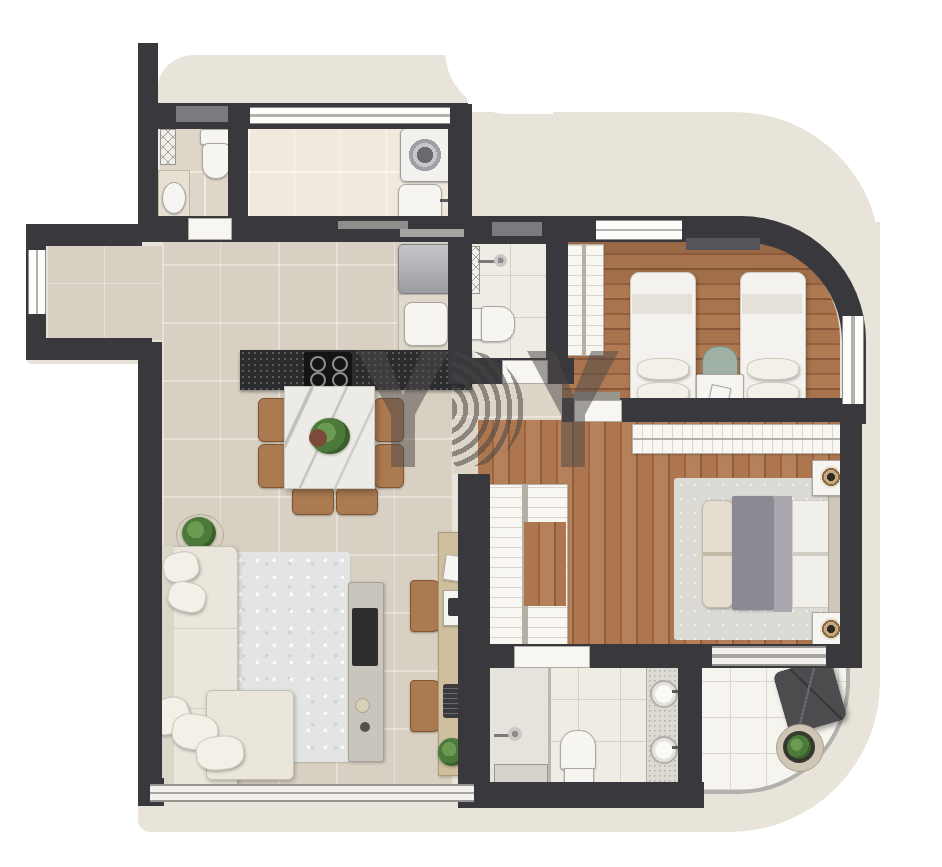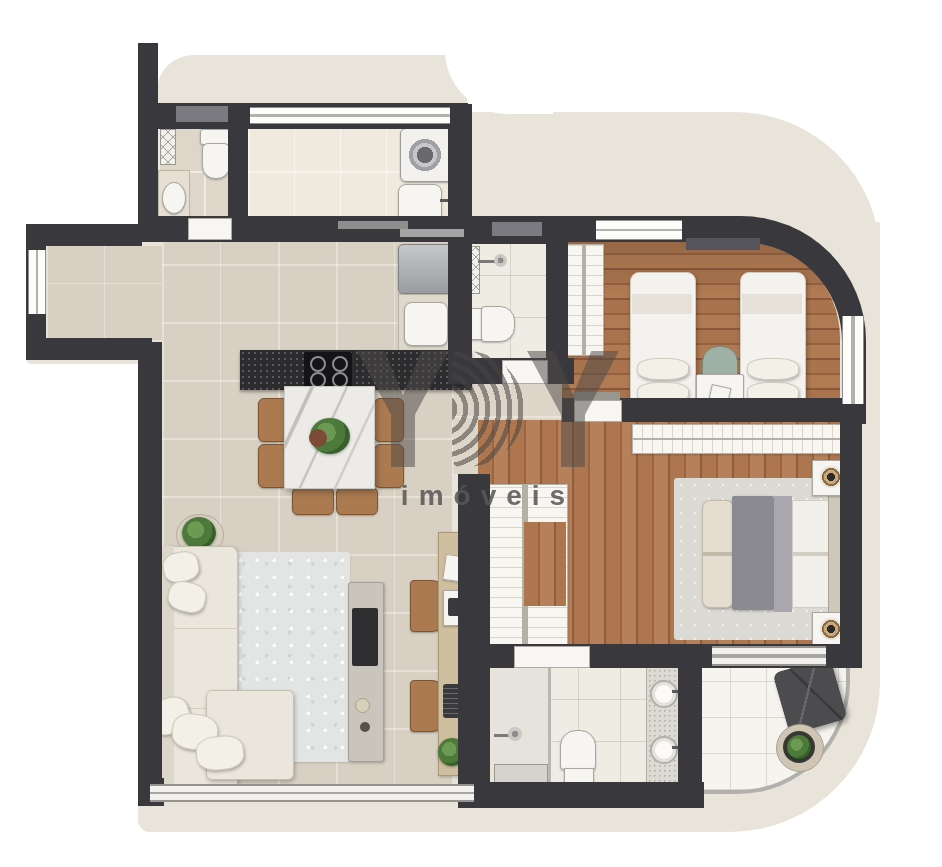--- a/index.html
+++ b/index.html
@@ -232,15 +232,14 @@
   <div class="thresh" style="left:574px;top:400px;width:46px;height:20px;"></div>
   <div class="thresh" style="left:514px;top:646px;width:74px;height:20px;"></div>
   <div class="glassband" style="left:712px;top:646px;width:114px;height:16px;"></div>
   <div class="glassband" style="left:150px;top:784px;width:324px;height:14px;"></div>
 
   <div class="abs" style="left:352px;top:350px;width:272px;height:118px;display:flex;align-items:center;justify-content:center;z-index:50;">
     <div class="wm-y" aria-label="Y"></div>
     <div class="wm-b" aria-label="B"></div>
     <div class="wm-y" aria-label="Y"></div>
   </div>
-  <div class="wm-sub" style="left:370px;top:480px;width:236px;z-index:50;">imóveis</div>
 
 </div>
 
 </body></html>

